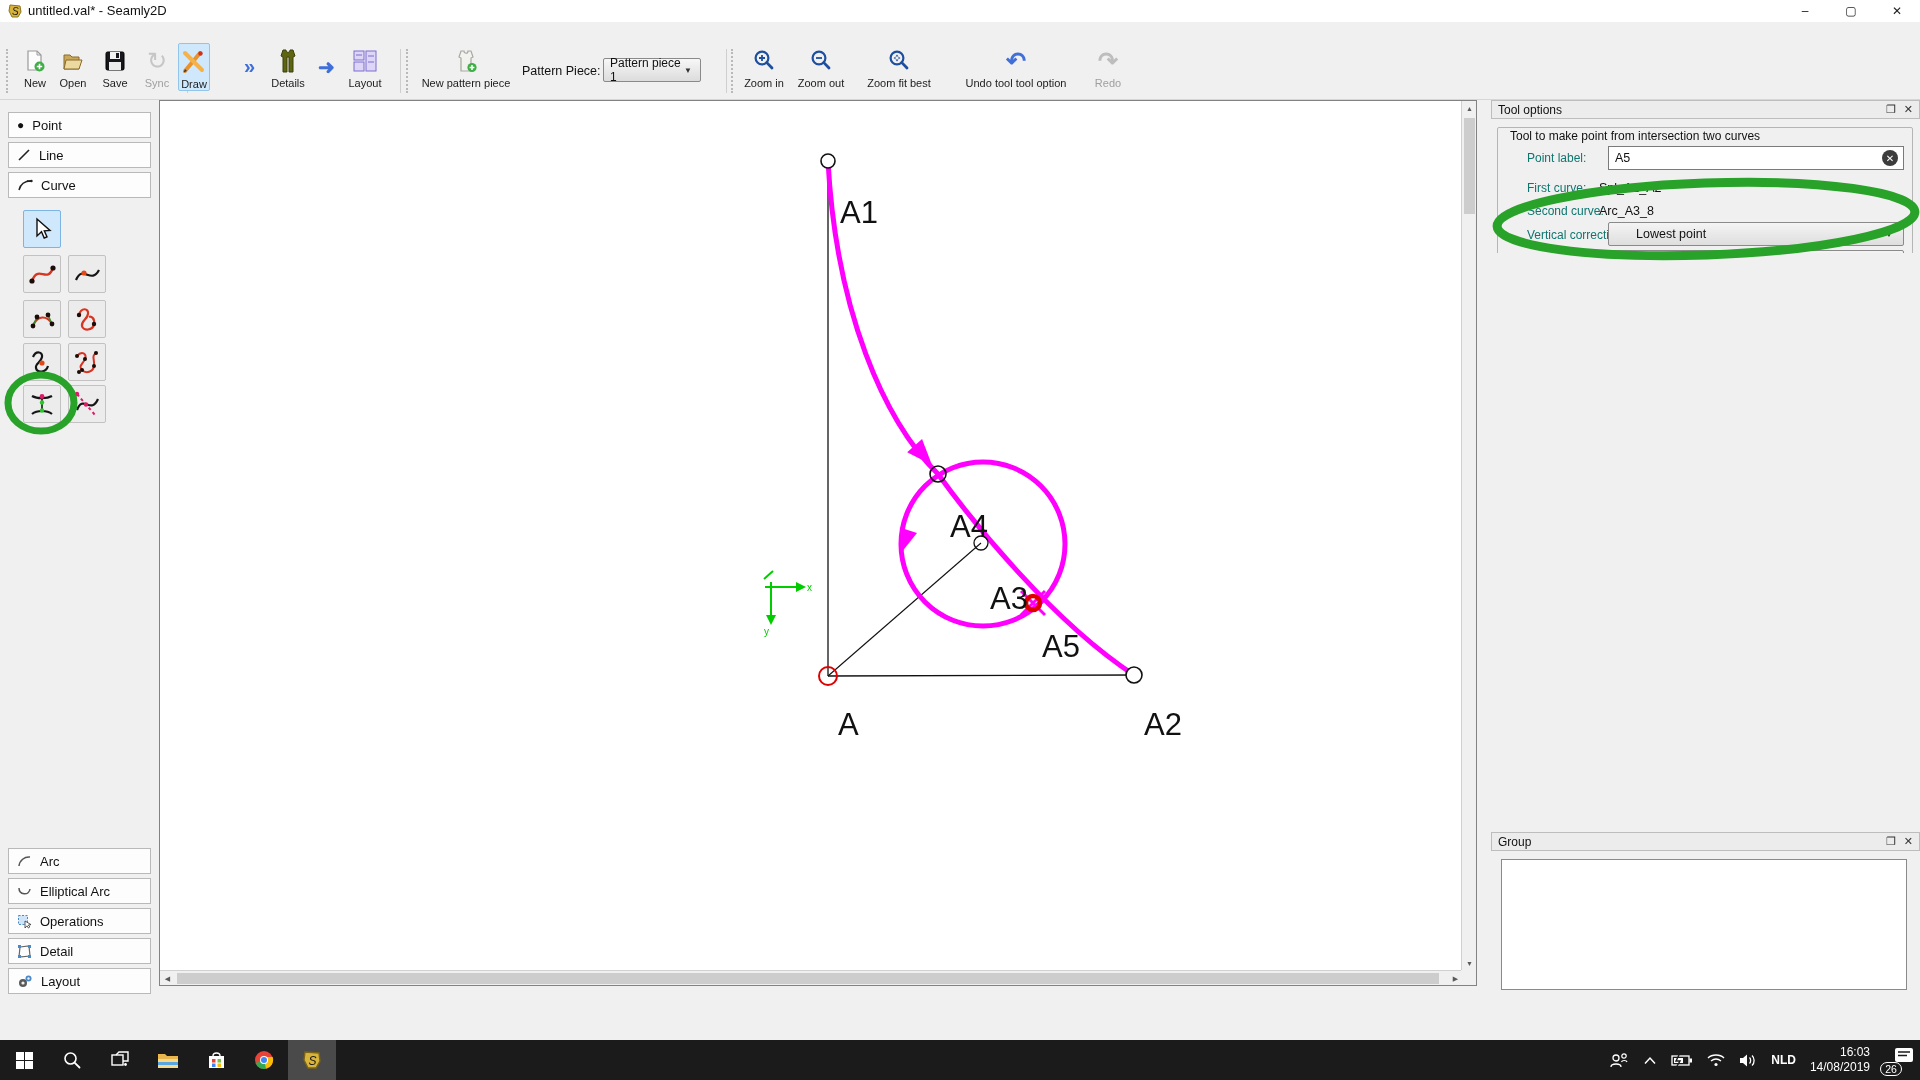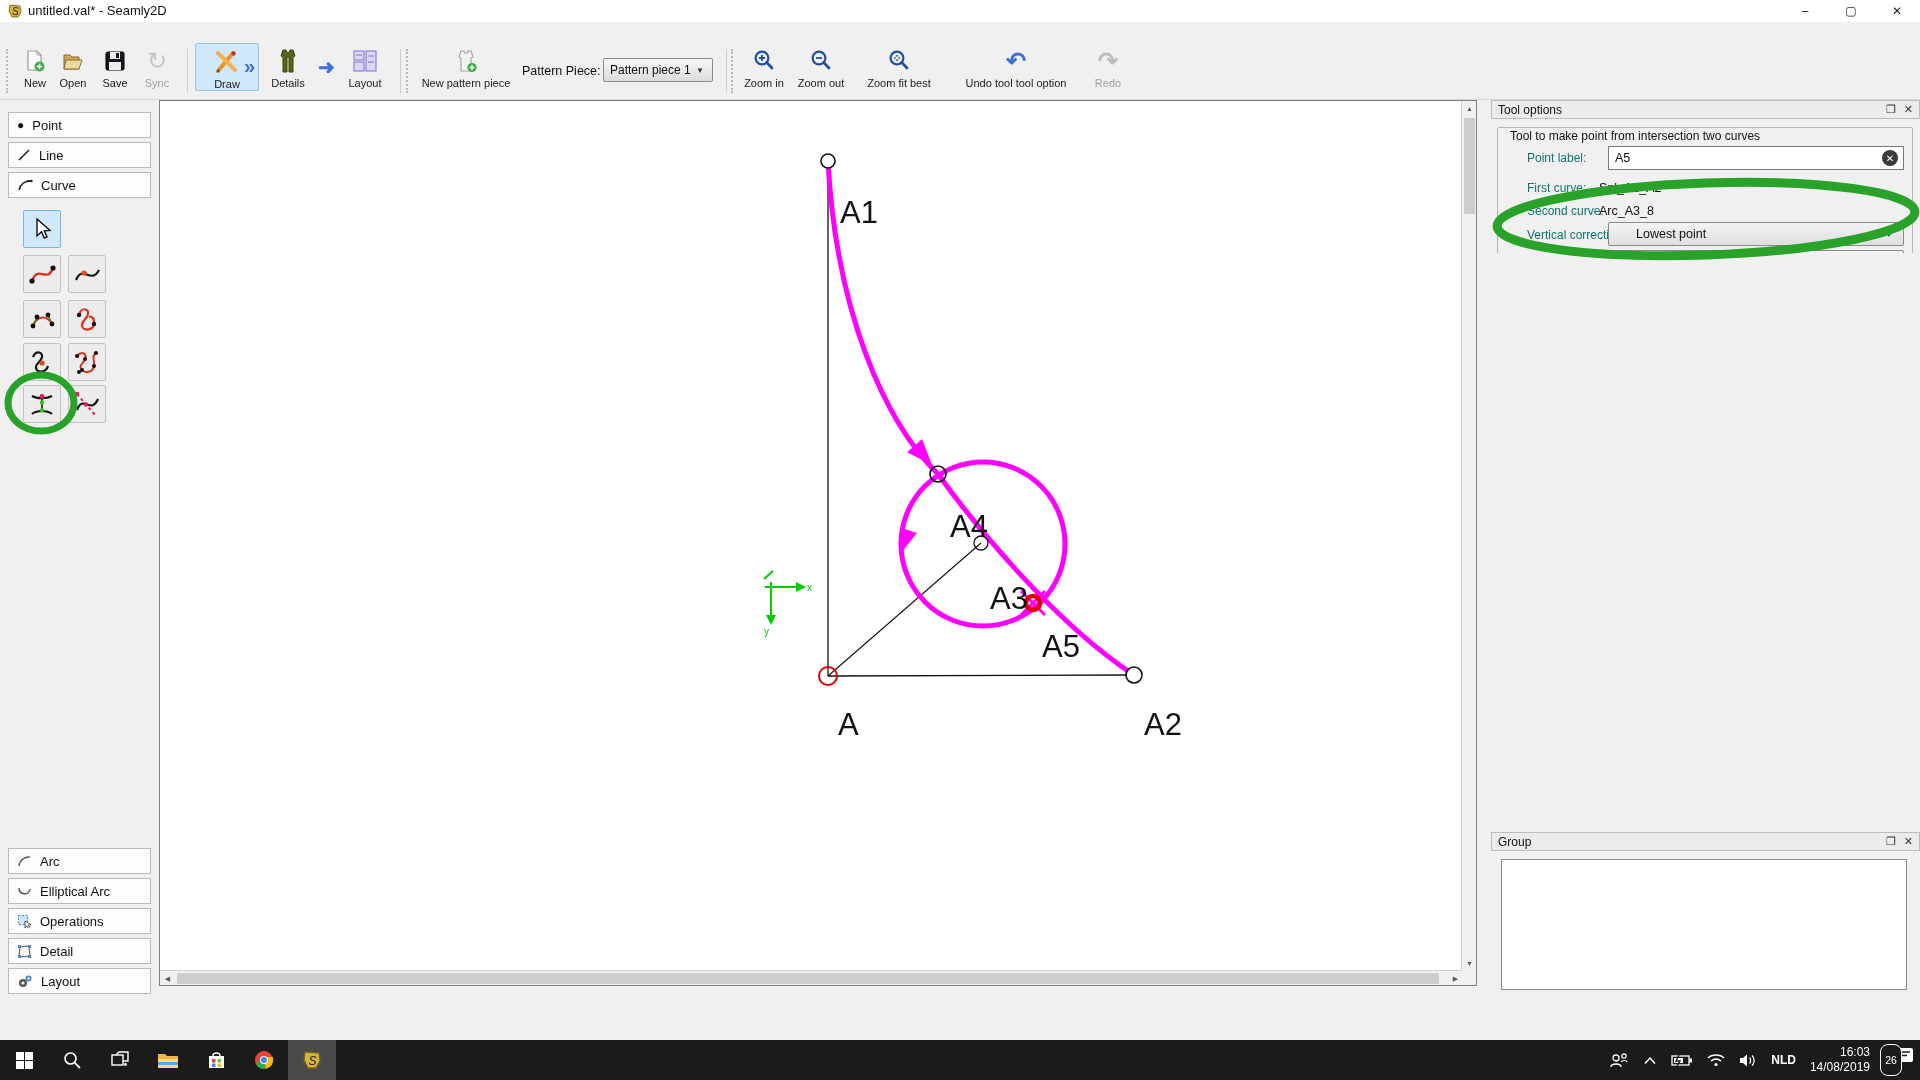--- a/index.html
+++ b/index.html
@@ -20,21 +20,21 @@
   #toolbar { left:0; top:43px; width:1920px; height:57px; background:#f0f0f0; border-bottom:1px solid #d6d6d6; }
   .tb-handle { top:6px; width:3px; height:44px; border-left:2px dotted #b9b9b9; }
   .tb-sep { top:6px; width:1px; height:44px; background:#cfcfcf; }
   .tb-btn { display:flex; flex-direction:column; align-items:center; justify-content:flex-start; gap:2px;
     font-size:11px; color:#1c1c1c; text-align:center; padding-top:4px; }
   .tb-btn .ic { height:28px; display:flex; align-items:center; justify-content:center; }
   .tb-btn.disabled { color:#9f9f9f; }
   .tb-btn.active { background:#cfe8fc; border:1px solid #92c5ea; border-radius:2px; }
   .mode-arrow { color:#3f6fd8; font-size:20px; font-weight:bold; }
   #pattern-piece-label { font-size:12.5px; color:#111; }
-  #pattern-piece-combo { width:110px; height:24px; border:1px solid #8a8a8a; border-radius:2px;
+  #pattern-piece-combo { width:98px; height:24px; border:1px solid #8a8a8a; border-radius:2px;
     background:linear-gradient(#f7f7f7,#dcdcdc); font-size:12px; color:#111; display:flex; align-items:center; }
   #pattern-piece-combo .val { flex:1; padding-left:6px; }
   #pattern-piece-combo .arr { width:16px; font-size:8px; color:#333; }
   
   #sidebar { left:0; top:100px; width:159px; height:900px; background:#f0f0f0; }
   .side-btn { left:8px; width:143px; height:26px; background:#fdfdfd; border:1px solid #b9b9b9;
     display:flex; align-items:center; gap:8px; padding-left:8px; font-size:13px; color:#111; }
   .tool-btn { width:38px; height:38px; background:#ececec; border:1px solid #c2c2c2; border-radius:2px;
     display:flex; align-items:center; justify-content:center; }
   .tool-btn.selected { background:#cfe8fc; border:1px solid #7cb4e4; }
@@ -136,21 +136,21 @@
       </span>
       <span>Save</span>
     </div>
     <div class="abs tb-btn disabled" style="left:136px;width:42px">
       <span class="ic" style="color:#c6c6c6;font-size:24px">↻</span>
       <span>Sync</span>
     </div>
 
     <div class="abs tb-sep" style="left:187px"></div>
 
-    <div class="abs tb-btn active" style="left:195px;width:64px">
+    <div class="abs tb-btn active" style="left:178px;width:32px">
       <span class="ic">
         <svg width="26" height="26" viewBox="0 0 26 26">
             <path d="M4,22 L19,4" stroke="#e8922c" stroke-width="4" stroke-linecap="round"></path>
             <path d="M4,4 L21,21" stroke="#f4b24c" stroke-width="4" stroke-linecap="round"></path>
             <circle cx="19.5" cy="4.5" r="2.2" fill="#d03020"></circle>
             <path d="M2.5,23.5 L6,22 L4,20 Z" fill="#3a3a3a"></path>
           </svg>
       </span>
       <span>Draw</span>
     </div>
@@ -551,21 +551,21 @@
       <span class="tray-txt">NLD</span>
       <div id="clock">
         <div>16:03</div>
         <div>14/08/2019</div>
       </div>
       <div style="position:relative;width:30px;height:26px">
         <svg width="20" height="18" viewBox="0 0 20 18" style="position:absolute;right:0;top:0">
             <rect x="1" y="1" width="18" height="14" rx="2" fill="#fff"></rect>
             <path d="M4,5 H16 M4,8.5 H13" stroke="#1b1b1b" stroke-width="1.5"></path>
           </svg>
-        <div style="position:absolute;left:-4px;bottom:-3px;min-width:22px;height:32px;border:1.4px solid #fff;border-radius:8px;background:#1b1b1b;color:#fff;font-size:10.5px;display:flex;align-items:center;justify-content:center">26</div>
+        <div style="position:absolute;left:-4px;bottom:-3px;min-width:22px;height:14px;border:1.4px solid #fff;border-radius:8px;background:#1b1b1b;color:#fff;font-size:10.5px;display:flex;align-items:center;justify-content:center">26</div>
       </div>
     </div>
   </div>
 
   <svg class="abs" id="annotations" width="1920" height="1080" viewBox="0 0 1920 1080">
     <ellipse cx="41" cy="403" rx="33" ry="28" fill="none" stroke="#28a228" stroke-width="7"></ellipse>
     <ellipse cx="1706" cy="219" rx="209" ry="36" fill="none" stroke="#28a228" stroke-width="9" transform="rotate(-2 1706 219)"></ellipse>
   </svg>
 
 </div>

